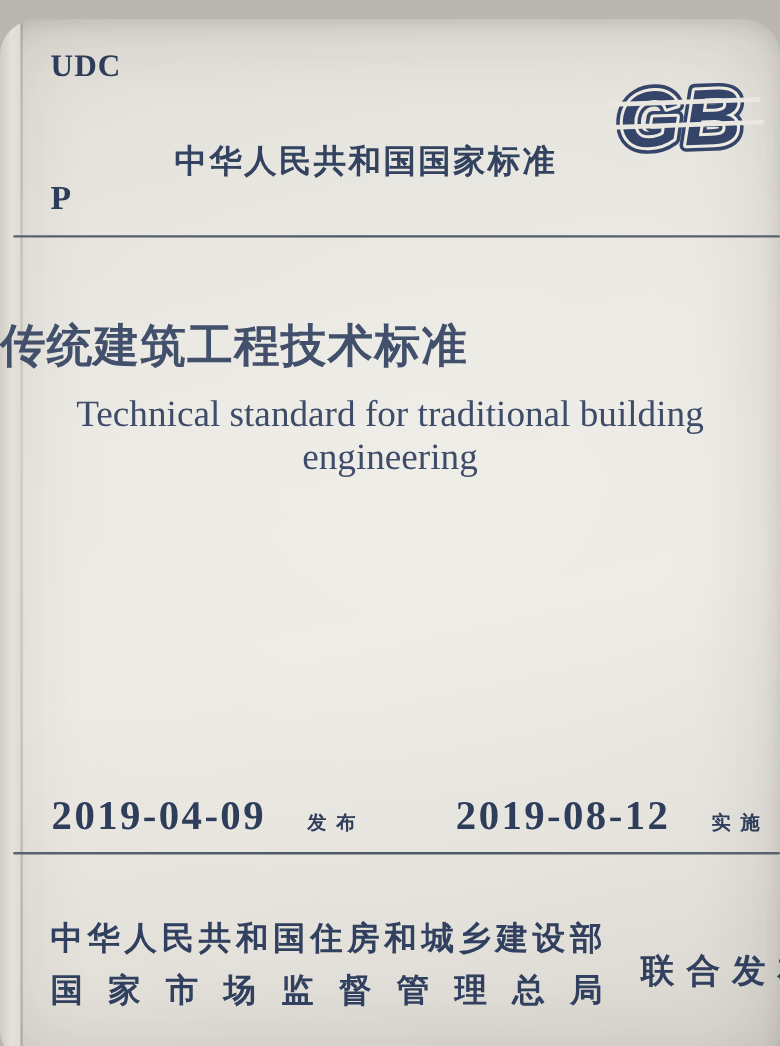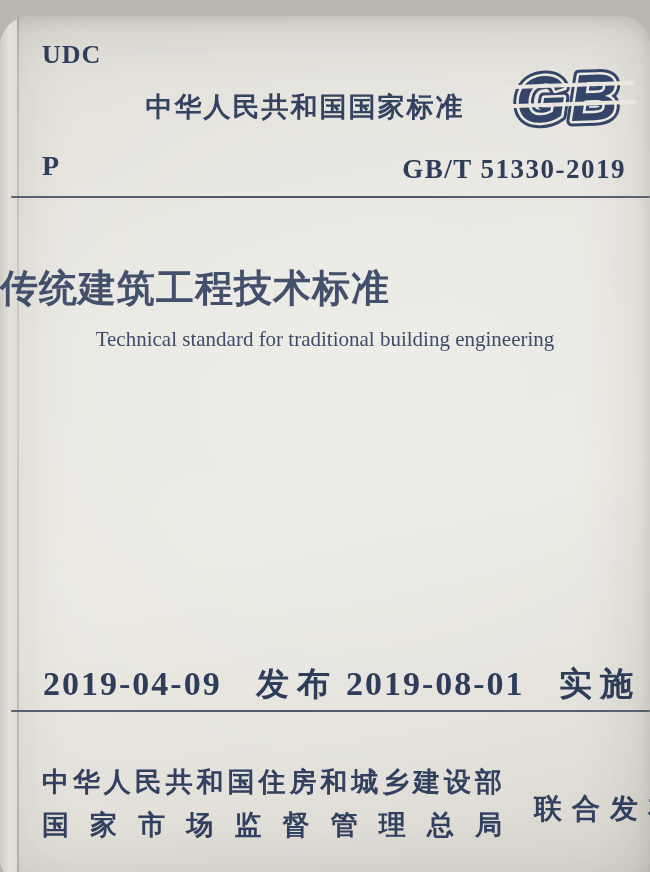--- a/index.html
+++ b/index.html
@@ -38,21 +38,21 @@
     position: absolute;
     left: 42px; top: 24px;
     font-family: "Liberation Serif", serif;
     font-weight: bold;
     font-size: 26px;
     letter-spacing: 1px;
     color: #2e3d5a;
   }
   .header-title {
     position: absolute;
-    left: 0; top: 73px;
+    left: 0; top: 100px;
     width: 610px;
     text-align: center;
     font-family: "Liberation Sans", sans-serif;
     font-weight: bold;
     font-size: 27px;
     letter-spacing: 2px;
     color: #33425f;
   }
   .gb-logo {
     position: absolute;
@@ -98,21 +98,21 @@
     letter-spacing: 1px;
     color: #43506c;
   }
   .title-en {
     position: absolute;
     left: 0; right: 0; top: 311px;
     margin: 0;
     text-align: center;
     font-family: "Liberation Serif", serif;
     font-weight: 500;
-    font-size: 21px;
+    font-size: 31px;
     color: #3e4c69;
   }
   .dates-row {
     position: absolute;
     left: 43px; right: 17px; top: 646px;
     display: flex;
     justify-content: space-between;
     align-items: baseline;
   }
   .date-group { white-space: nowrap; }
@@ -121,21 +121,21 @@
     font-weight: bold;
     font-size: 34px;
     letter-spacing: 2px;
     color: #2e3d5a;
   }
   .date-label {
     display: inline-block;
     margin-left: 30px;
     font-family: Liberation Mono, monospace;
     font-weight: bold;
-    font-size: 33px;
+    font-size: 16px;
     letter-spacing: 8px;
     margin-right: -8px;
     color: #2e3d5a;
   }
   .publisher-block {
     position: absolute;
     left: 42px; right: 12px; top: 748px;
     display: flex;
     align-items: center;
   }
@@ -180,34 +180,33 @@
         <text x="74" y="63" fill="none" stroke="#eceae1" stroke-width="5" stroke-linejoin="round">GB</text>
         <text x="74" y="63" fill="#35456a">GB</text>
       </g>
       <rect x="12" y="25" width="128" height="4" fill="#e9e7e0"></rect>
       <rect x="10" y="44" width="132" height="4" fill="#e9e7e0"></rect>
     </svg>
   </div>
 
   <div class="p-code">P</div>
 
-  <div class="std-code">GB/T 51330-2019</div>
 
   <div class="rule rule-top"></div>
 
   <h1 class="title-cn">传统建筑工程技术标准</h1>
   <h2 class="title-en">Technical standard for traditional building engineering</h2>
 
   <div class="dates-row">
     <div class="date-group">
       <span class="date-value">2019-04-09</span>
       <span class="date-label">发布</span>
     </div>
     <div class="date-group">
-      <span class="date-value">2019-08-01</span>
+      <span class="date-value">2019-08-12</span>
       <span class="date-label">实施</span>
     </div>
   </div>
 
   <div class="rule rule-bottom"></div>
 
   <div class="publisher-block">
     <div class="publisher-lines">
       <div class="char-justify publisher-line1">
           <span>中</span>

